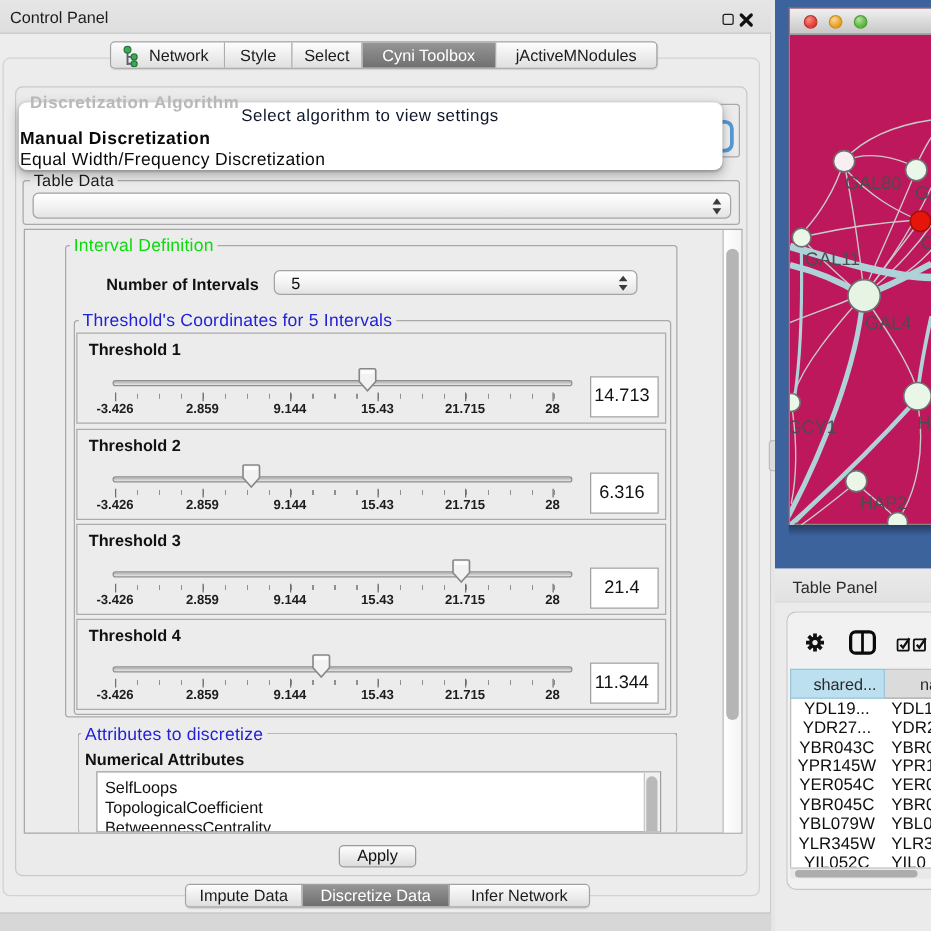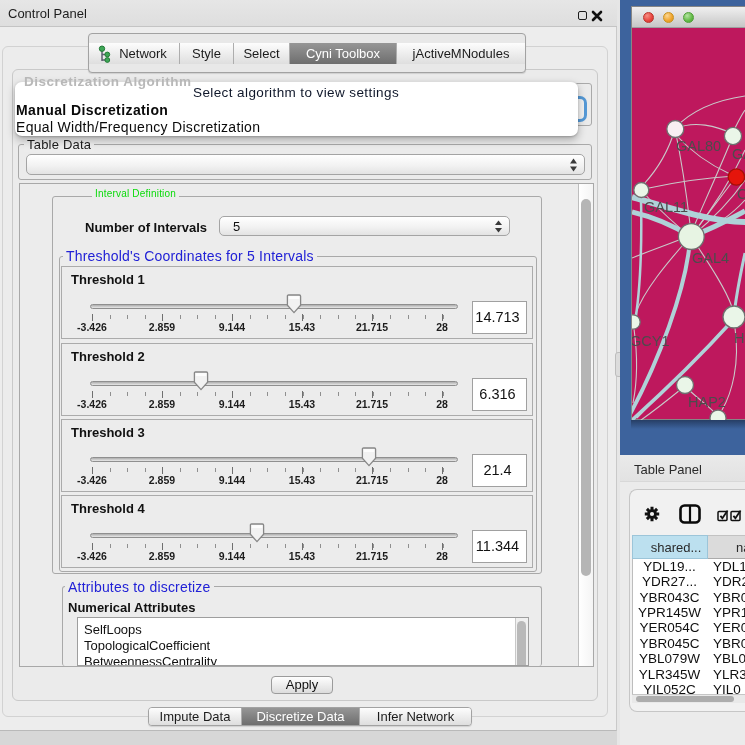--- a/index.html
+++ b/index.html
@@ -55,21 +55,21 @@
 <div id="ltitle">
     <div class="t">Control Panel</div>
   </div>
 <div class="abs" style="left:578px;top:11px;width:9px;height:9px;border:1.5px solid #1c1c1c;border-radius:2px;"></div>
 <svg class="abs" style="left:591px;top:10px;" width="12" height="12" viewBox="0 0 12 12">
     <path d="M2 2 L10 10 M10 2 L2 10" stroke="#111" stroke-width="2.6" stroke-linecap="round"></path>
   </svg>
 <div id="outerpanel"></div>
 <div id="innerpanel"></div>
 
-<div class="tabbar" style="left:88px;top:33px;height:40px;align-items:center;">
+<div class="tabbar" style="left:88px;top:33px;height:22px;align-items:center;">
 <div class="tab" style="width:90px;line-height:21px;padding-left:18px;position:relative;">Network<svg style="position:absolute;left:6px;top:2px;" width="16" height="18" viewBox="0 0 16 18">
         <g stroke="#5E5E72" stroke-width="1.5" fill="none">
           <path d="M7 5 V16"></path>
           <path d="M7 9.5 H12"></path>
           <path d="M7 15 H12"></path>
         </g>
         <circle cx="7" cy="3.7" r="2.7" fill="#3FA757" stroke="#237A38" stroke-width="1"></circle>
         <circle cx="12.3" cy="9.5" r="2.4" fill="#3FA757" stroke="#237A38" stroke-width="1"></circle>
         <circle cx="12.3" cy="15" r="2.4" fill="#3FA757" stroke="#237A38" stroke-width="1"></circle>
       </svg></div>
@@ -90,21 +90,21 @@
       <path d="M4.5 0.5 L8 5.5 H1 Z" fill="#3a3a3a"></path>
       <path d="M4.5 13.5 L8 8.5 H1 Z" fill="#3a3a3a"></path>
     </svg>
   </div>
 
 <div class="abs" style="left:19px;top:183px;width:575px;height:484px;border:1px solid #A8A8A8;background:#ECECEC;"></div>
 <div class="abs" style="left:578px;top:184px;width:15px;height:482px;background:linear-gradient(to right,#FFFFFF,#F4F4F4);border-left:1px solid #BDBDBD;"></div>
 <div class="abs" style="left:580.5px;top:199px;width:10px;height:377px;background:#B5B5B5;border-radius:5px;"></div>
 
 <div class="group" style="left:52px;top:196px;width:490px;height:378px;"></div>
-<div class="gtitle" style="left:56px;top:188px;color:#0BDB0B;font-size:10px;margin-left:36px;">Interval Definition</div>
+<div class="gtitle" style="left:56px;top:188px;color:#0BDB0B;font-size:14px;">Interval Definition</div>
 <div class="txt" style="left:85px;top:220px;font-size:13px;font-weight:bold;color:#111;">Number of Intervals</div>
 <div class="combo" style="left:219px;top:216px;width:291px;height:20px;">
     <span style="position:absolute;left:13px;top:2px;">5</span>
     <svg class="arr" style="right:6px;top:3px;" width="9" height="13" viewBox="0 0 9 13">
       <path d="M4.5 0.5 L8 5 H1 Z" fill="#3a3a3a"></path>
       <path d="M4.5 12.5 L8 8 H1 Z" fill="#3a3a3a"></path>
     </svg>
   </div>
 
 <div class="group" style="left:59px;top:256px;width:478px;height:316px;"></div>

